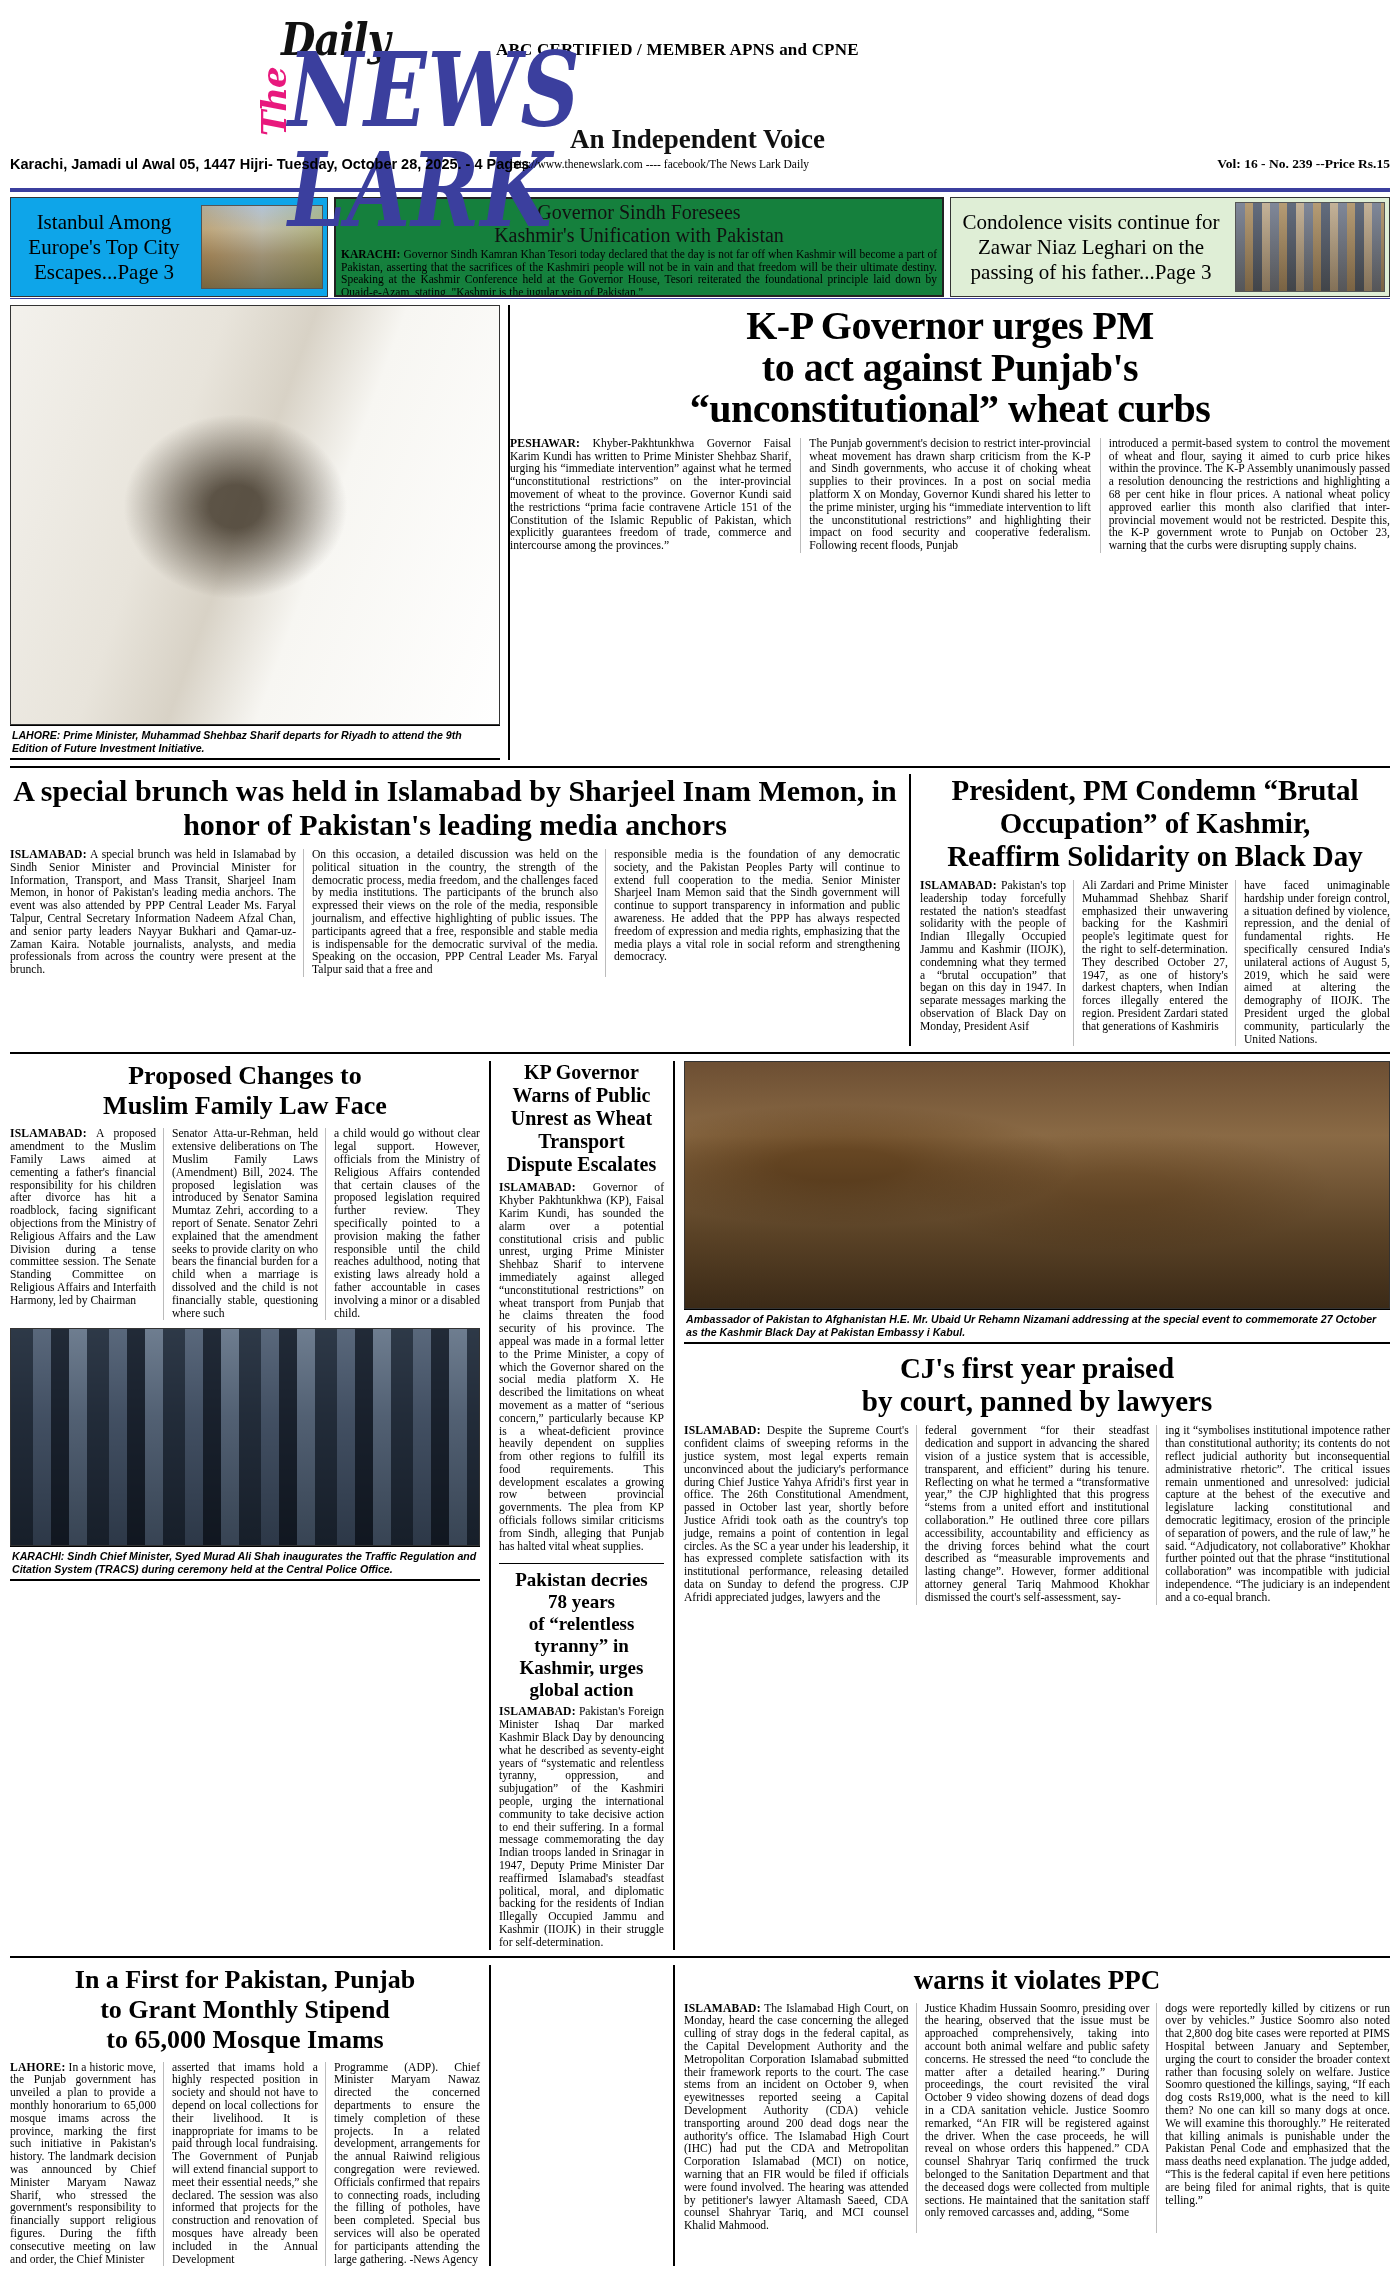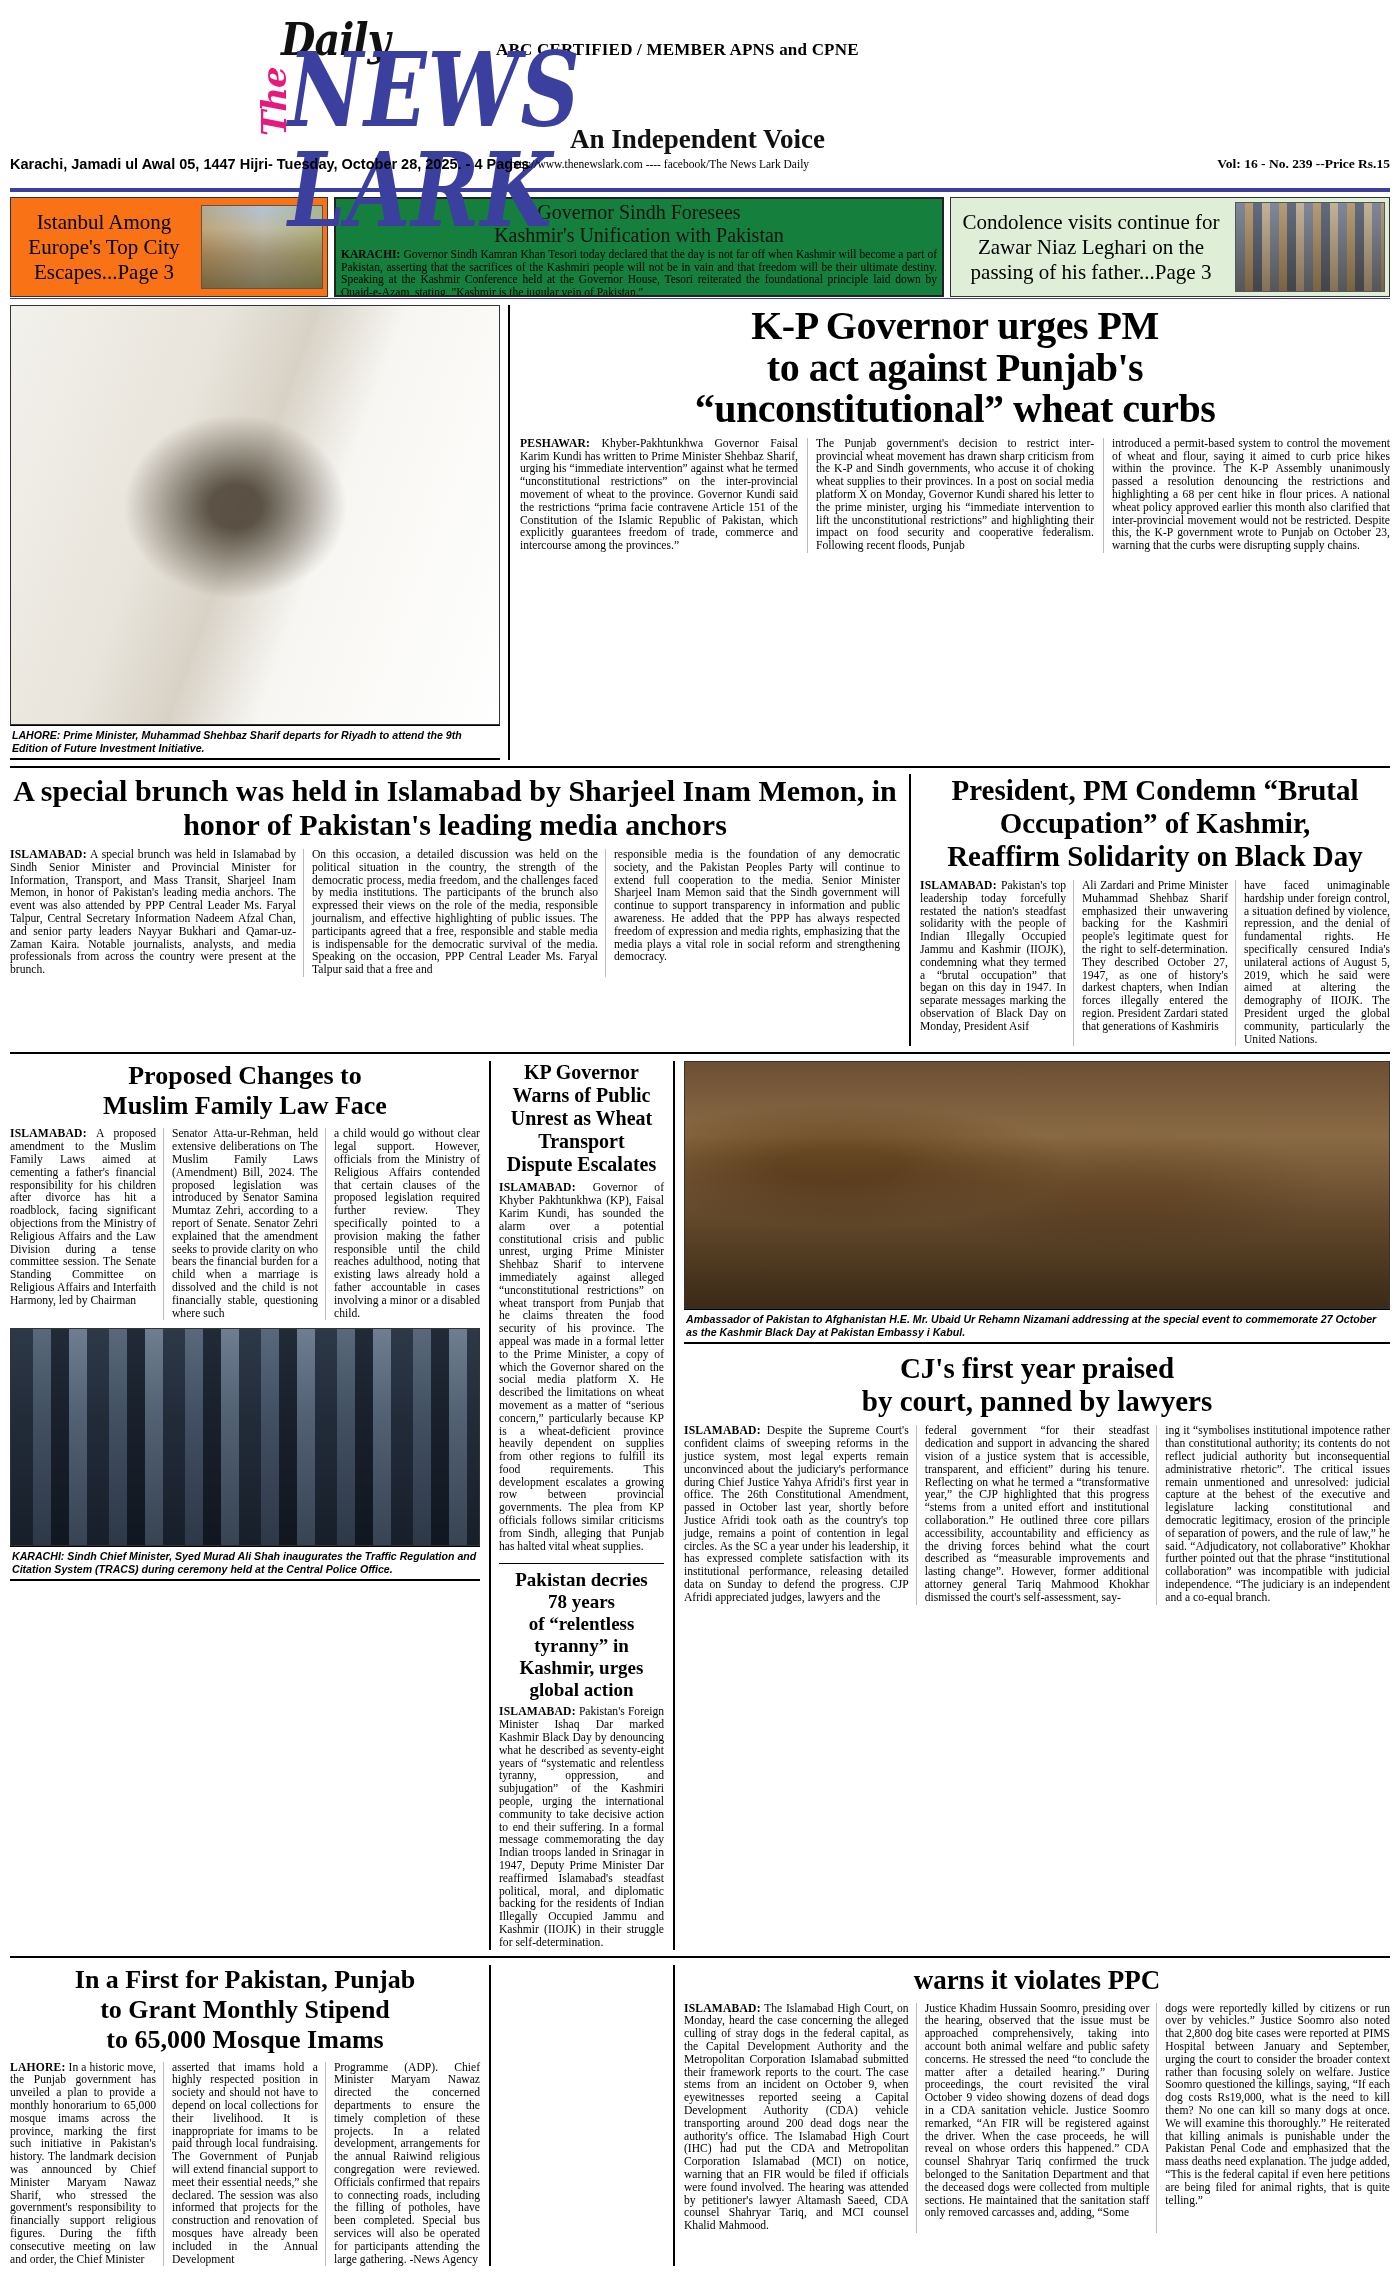--- a/index.html
+++ b/index.html
@@ -67,21 +67,21 @@
     font-family:"Liberation Serif", serif; font-size:13.5px; font-weight:600;
   }
   .rule-thick { border-top:4px solid #3b3f9e; margin-top:2px; }
   .rule-thin  { border-top:1px solid #3b3f9e; margin-top:1px; }
 
   
   .teaser-row { display:flex; gap:6px; margin-top:5px; height:100px; }
   .teaser {
     border:1px solid #333; display:flex; align-items:center; overflow:hidden;
   }
-  .teaser.green { background:#f97316; flex:0 0 318px; }
+  .teaser.green { background:#0ea5e9; flex:0 0 318px; }
   .teaser.pink  { background:#15803d; flex:1 1 auto; border:2px solid #222; flex-direction:column;
                   align-items:stretch; padding:2px 5px; }
   .teaser.green2{ background:#dfeed6; flex:0 0 440px; }
   .teaser-text {
     flex:1; text-align:center; font-size:21px; line-height:25px;
     font-family:"Liberation Serif", serif; padding:0 6px;
   }
   .teaser-photo { flex:0 0 122px; height:84px; margin:4px; border:1px solid #555; overflow:hidden; }
   .teaser-photo.wide { flex:0 0 150px; height:90px; }
   .pink-h1, .pink-h2 {
@@ -138,21 +138,21 @@
     font-style:italic; font-weight:bold; font-size:10.6px; line-height:13px;
     padding:3px 2px 3px 2px;
   }
   .hr-b { border-top:2px solid #000; }
   .hr-t { border-top:1px solid #000; }
   .photo-box { border:1px solid #333; overflow:hidden; }
 
   
   .lead { display:flex; gap:8px; margin-top:6px; }
   .lead-left { flex:0 0 490px; }
-  .lead-right { flex:1; border-left:2px solid #000; padding-left:10px; }
+  .lead-right { flex:1; border-left:2px solid #000; padding-left:0; }
   .lead-photo { height:420px; }
   .lead-hl { font-size:40px; letter-spacing:-.5px; }
   .lead-cols { display:flex; gap:9px; margin-top:8px; }
   .lead-cols > div { flex:1; }
   .lead-cols > div + div { border-left:1px solid #bbb; padding-left:8px; }
 
   
   .band2 { display:flex; gap:9px; margin-top:6px; }
   .band2-left { flex:0 0 890px; }
   .band2-right { flex:1; border-left:2px solid #000; padding-left:9px; }

